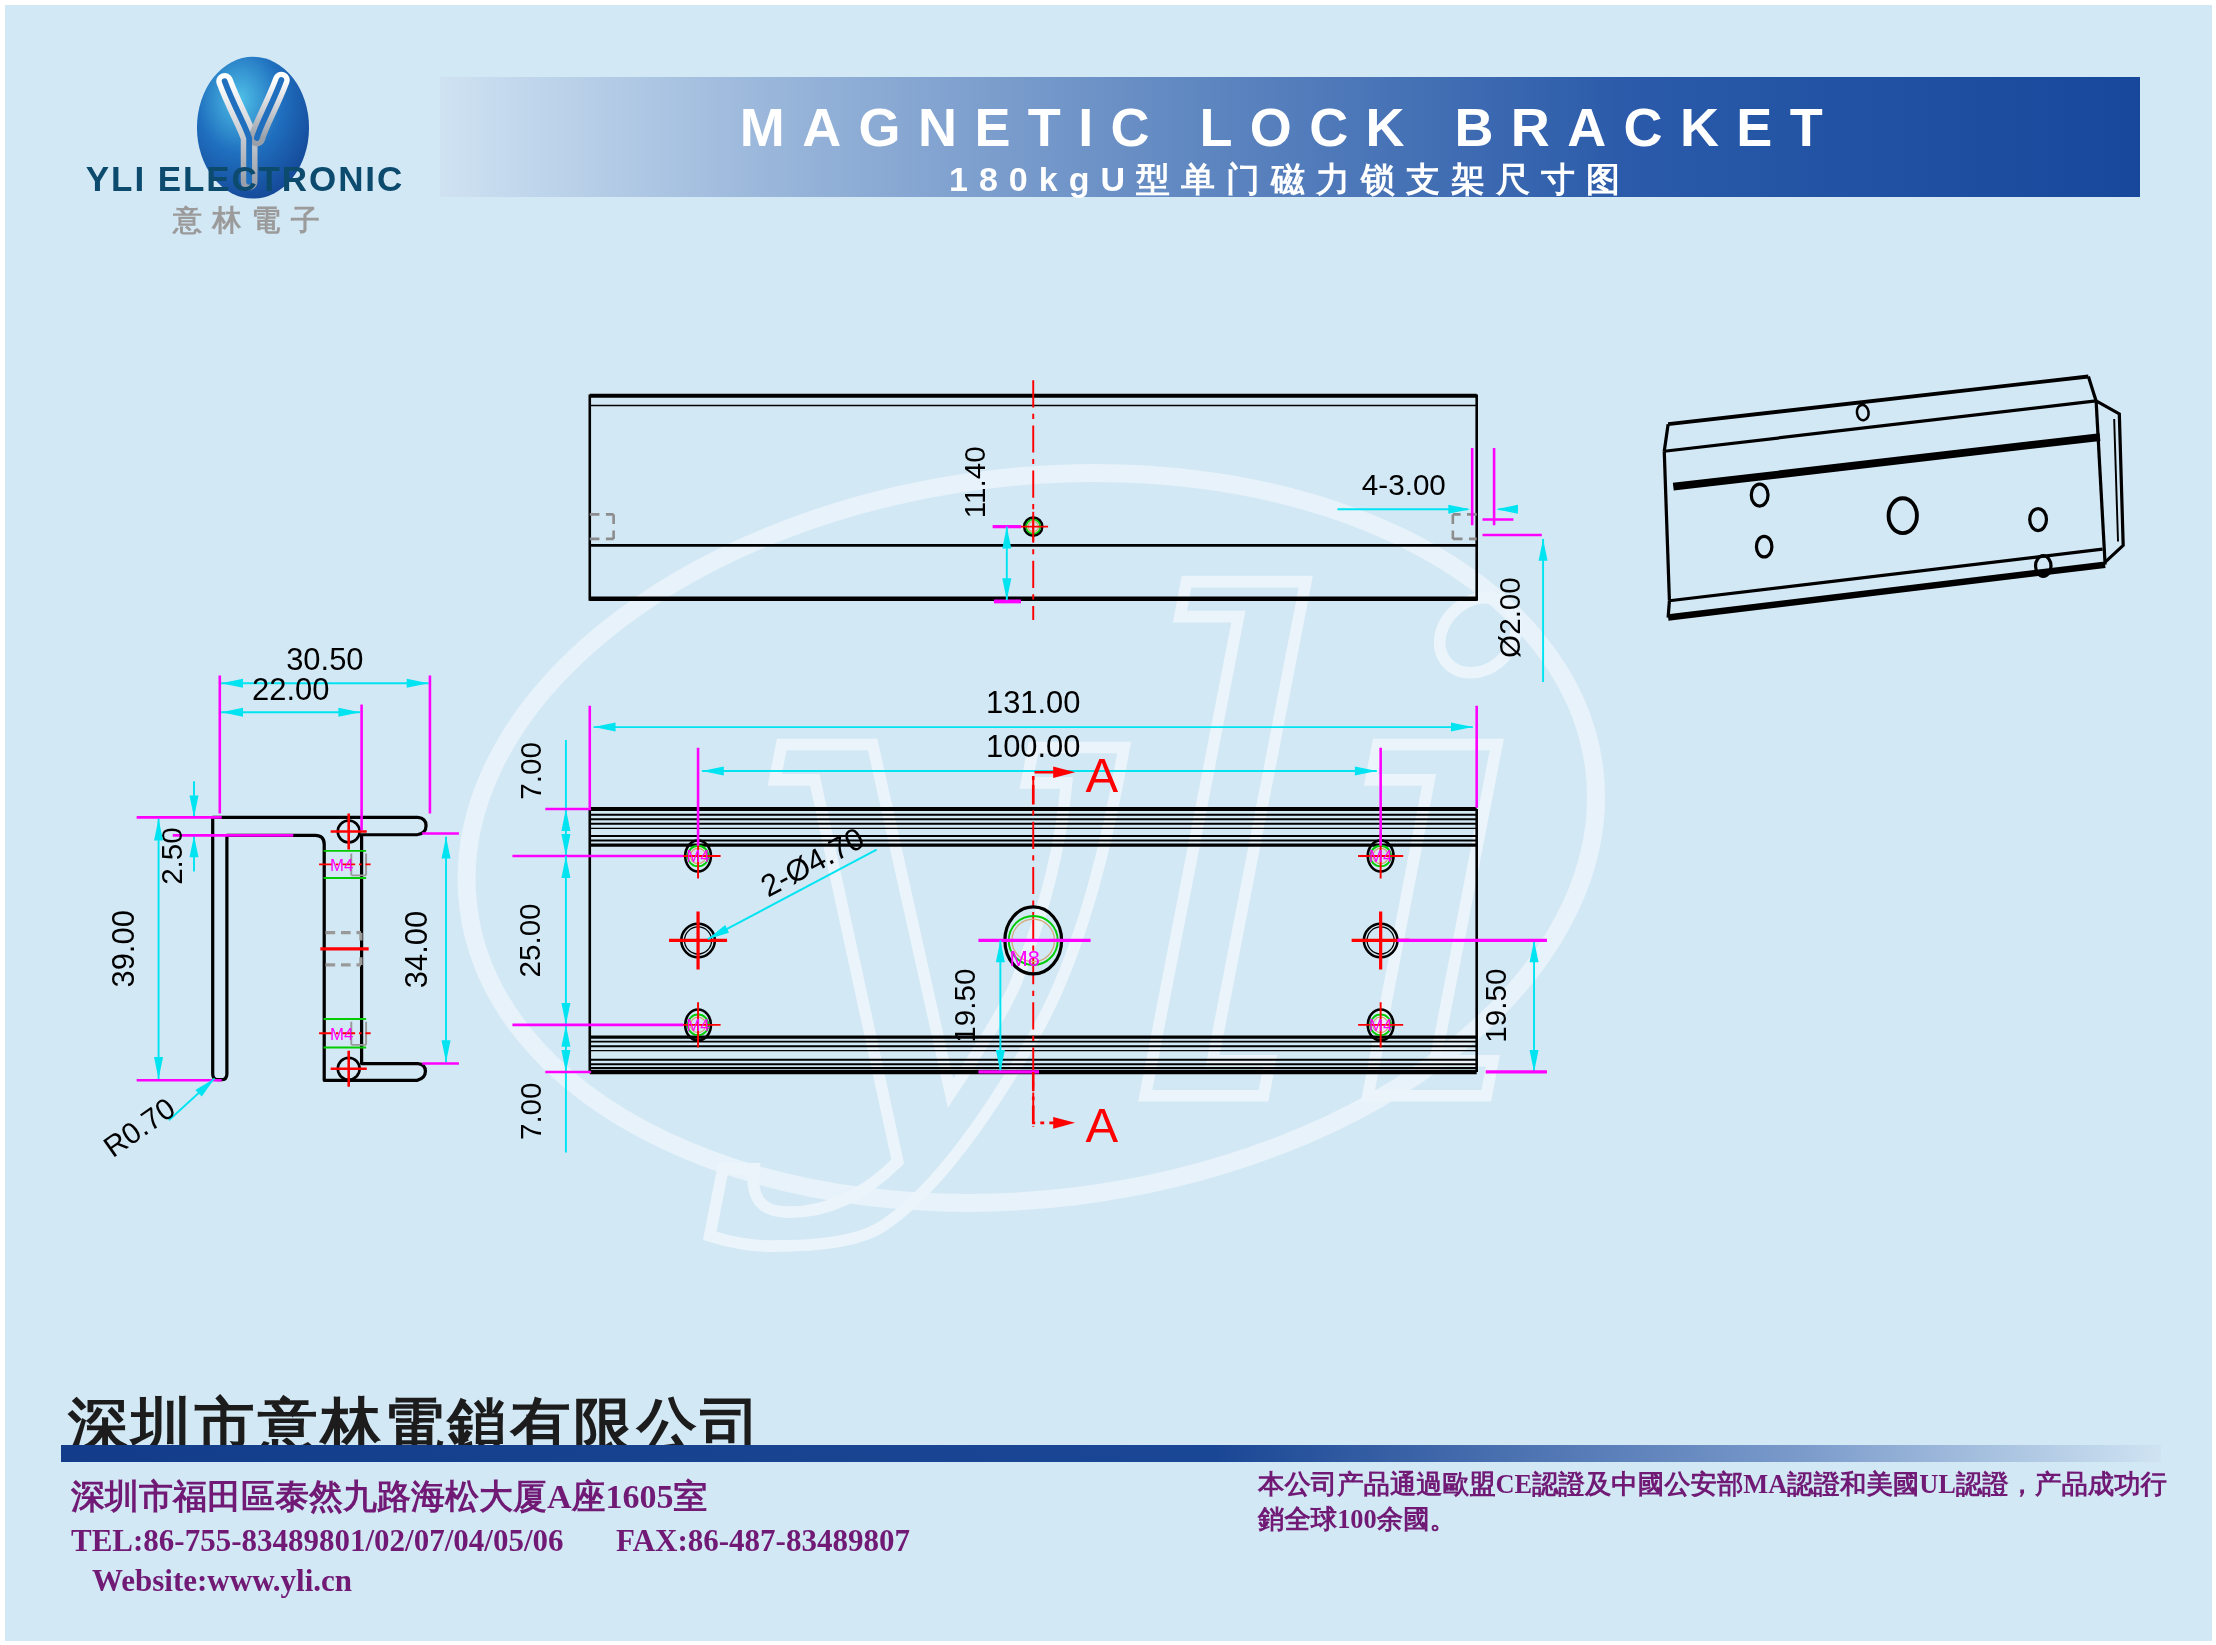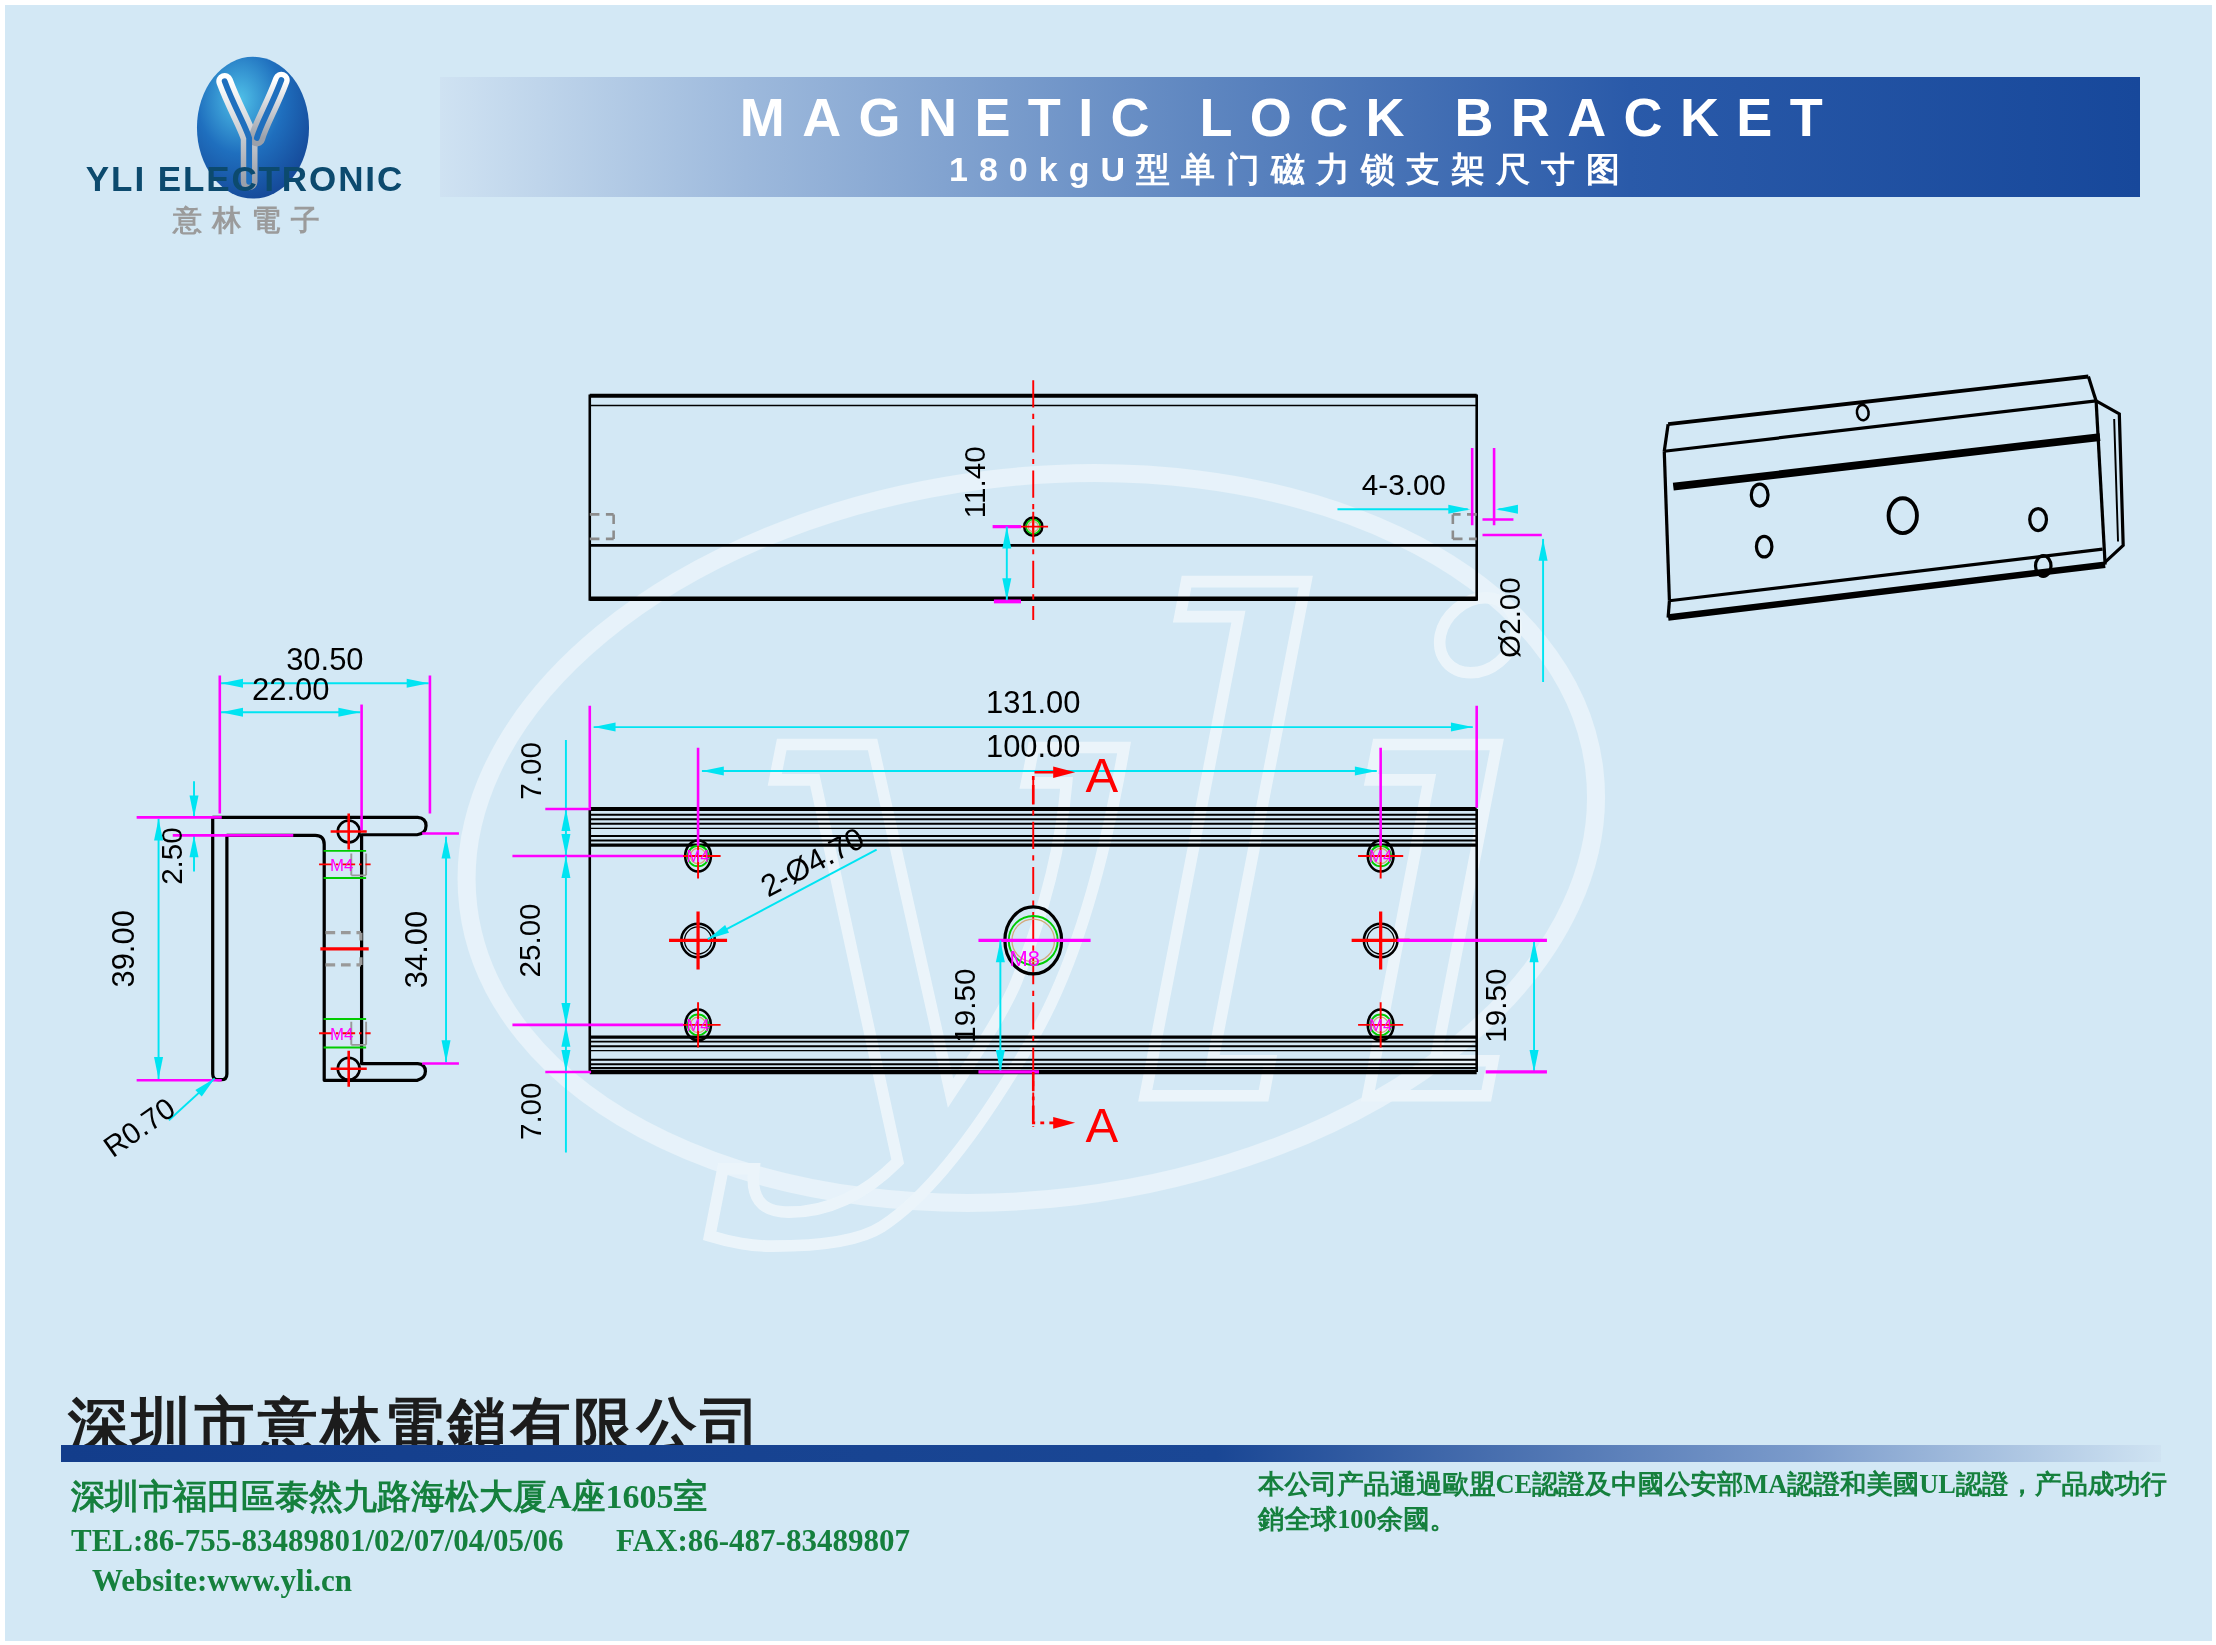--- a/index.html
+++ b/index.html
@@ -7,29 +7,29 @@
         font-family:"Liberation Sans",sans-serif;}
   .content-bg{position:absolute;left:5.2px;top:5.2px;right:3.9px;bottom:4.5px;background:#d3e8f5;}
   
   .logo-wrap{position:absolute;left:182px;top:53px;width:142px;height:161px;}
   .brand{position:absolute;left:71px;top:159px;width:348px;text-align:center;
          font-size:35px;font-weight:bold;color:#0c4a6e;letter-spacing:1.9px;}
   .brand-cn{position:absolute;left:142px;top:201px;width:219px;text-align:center;
          font-size:29px;font-weight:bold;color:#9b9b9b;letter-spacing:10.3px;}
   .banner{position:absolute;left:440px;top:77px;width:1700px;height:120px;text-align:center;
           background:linear-gradient(90deg,#cfe2f2 0%,#9db9dc 18%,#5e86c0 45%,#2a5aa9 70%,#17489b 100%);}
-  .banner .title{margin-top:13px;font-size:54px;font-weight:bold;color:#ffffff;letter-spacing:17.4px;line-height:1;text-align:center;}
+  .banner .title{margin-top:23px;font-size:54px;font-weight:bold;color:#ffffff;letter-spacing:17.4px;line-height:1;text-align:center;}
   .banner .subtitle{margin-top:7.7px;font-size:34px;font-weight:bold;color:#ffffff;letter-spacing:11px;line-height:1;}
   
   .draw{position:absolute;left:0;top:0;width:2216px;height:1645px;}
   
   .f-company{position:absolute;left:68px;top:1386px;font-size:60px;font-weight:bold;color:#1c1c1c;letter-spacing:3.2px;}
   .f-bar{position:absolute;left:61px;top:1445px;width:2100px;height:17.4px;
          background:linear-gradient(90deg,#133d8b 0%,#1a4795 55%,#7b9bcb 83%,#cfe3f2 100%);}
-  .serif{font-family:"Liberation Serif",serif;font-weight:bold;color:#15803d;}
+  .serif{font-family:"Liberation Serif",serif;font-weight:bold;color:#701a75;}
   .f-address{position:absolute;left:71px;top:1474px;font-size:34px;}
   .f-tel{position:absolute;left:71px;top:1523px;font-size:31px;}
   .f-fax{position:absolute;left:616px;top:1523px;font-size:31px;}
   .f-web{position:absolute;left:92px;top:1563px;font-size:31px;}
   .f-mail{position:absolute;left:616px;top:1563px;font-size:31px;}
   .f-note{position:absolute;left:1258px;top:1467px;width:928px;font-size:26.4px;}
   .f-logos{position:absolute;left:1908px;top:1502px;width:271px;height:84px;}
 </style>
 </head>
 <body>

